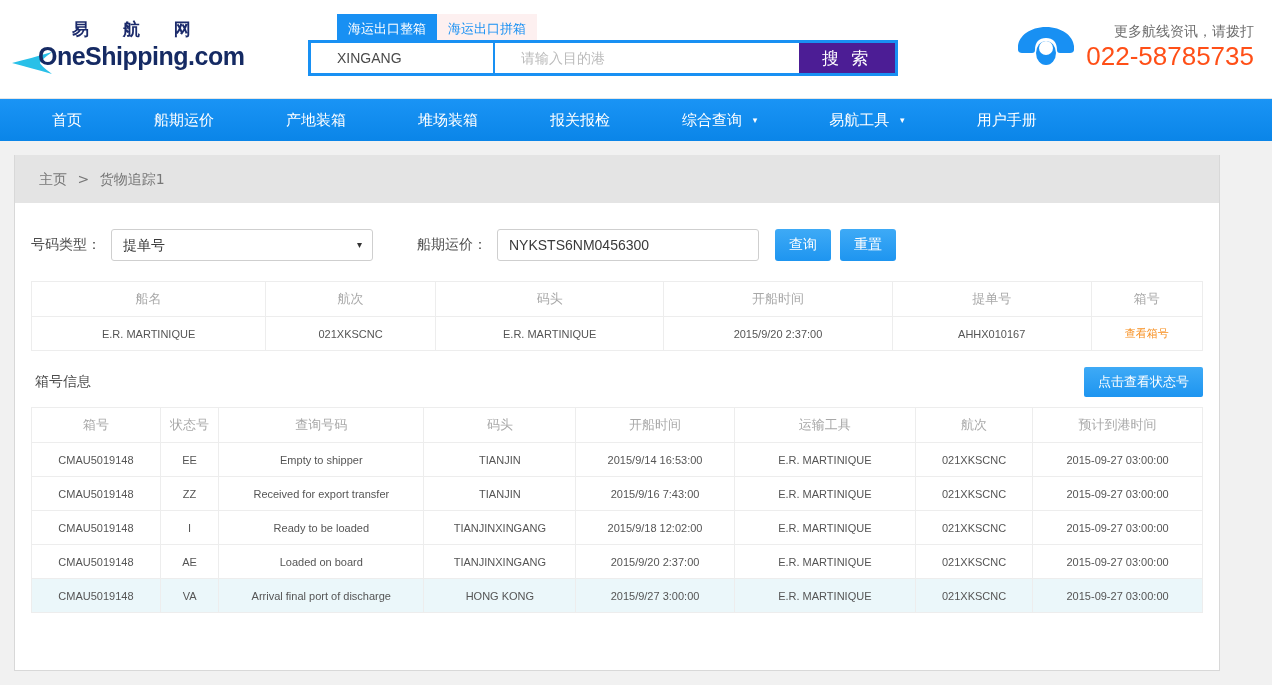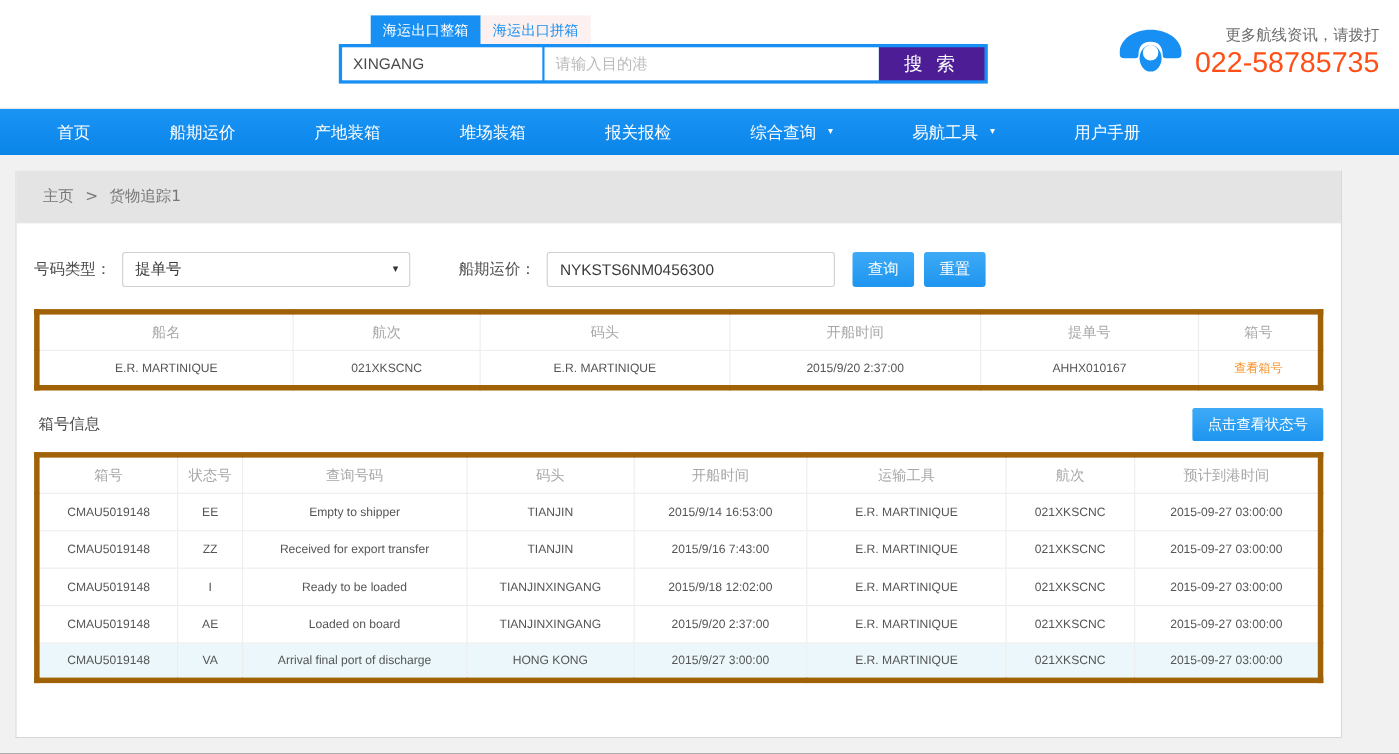--- a/index.html
+++ b/index.html
@@ -86,21 +86,21 @@
     background: #1890f3;
     padding: 3px;
     align-items: stretch;
   }
   .search-field {
     background: #ffffff;
     border: none;
     outline: none;
     font-size: 14px;
     color: #444;
-    padding: 0 10px;
+    padding: 0 26px;
     font-family: "Liberation Sans", sans-serif;
     height: 30px;
   }
   .search-field.origin { width: 182px; color: #4a4a4a; }
   .search-field.dest   { width: 304px; margin-left: 2px; }
   .search-field.dest::placeholder { color: #bbb; }
   .search-btn {
     flex: 1;
     background: #4c1d95;
     color: #ffffff;
@@ -241,21 +241,21 @@
     font-family: "DejaVu Sans", sans-serif;
   }
   .btn-primary.second { margin-left: 9px; }
 
   
   .table-wrap { padding: 0 16px; }
   table.grid {
     width: 100%;
     border-collapse: collapse;
     table-layout: fixed;
-    border: 5px solid #a16207;
+    border: 1px solid #a16207;
   }
   table.grid th {
     font-weight: normal;
     font-size: 13px;
     color: #a8a8a8;
     height: 35px;
     border: 1px solid #ededed;
     text-align: center;
     font-family: "DejaVu Sans", sans-serif;
   }
@@ -298,20 +298,27 @@
     font-family: "DejaVu Sans", sans-serif;
   }
 </style>
 </head>
 <body>
 
 <div id="page">
 
   <div class="header">
 
+    <div class="logo-wrap">
+      <svg class="logo-arrow" viewBox="0 0 42 26">
+        <path d="M42 2 C28 6 14 10 2 13 C14 16 28 20 42 24 C34 18 30 14 30 13 C30 12 34 8 42 2 Z" fill="#29c0e8"></path>
+      </svg>
+      <div class="logo-cn">易 航 网</div>
+      <div class="logo-en">OneShipping.com</div>
+    </div>
 
     <div class="search-block">
       <div class="search-tabs">
         <div class="search-tab active">海运出口整箱</div>
         <div class="search-tab inactive">海运出口拼箱</div>
       </div>
       <div class="search-row">
         <input class="search-field origin" type="text" value="XINGANG" style="">
         <input class="search-field dest" type="text" placeholder="请输入目的港" style="">
         <button class="search-btn">搜 索</button>

